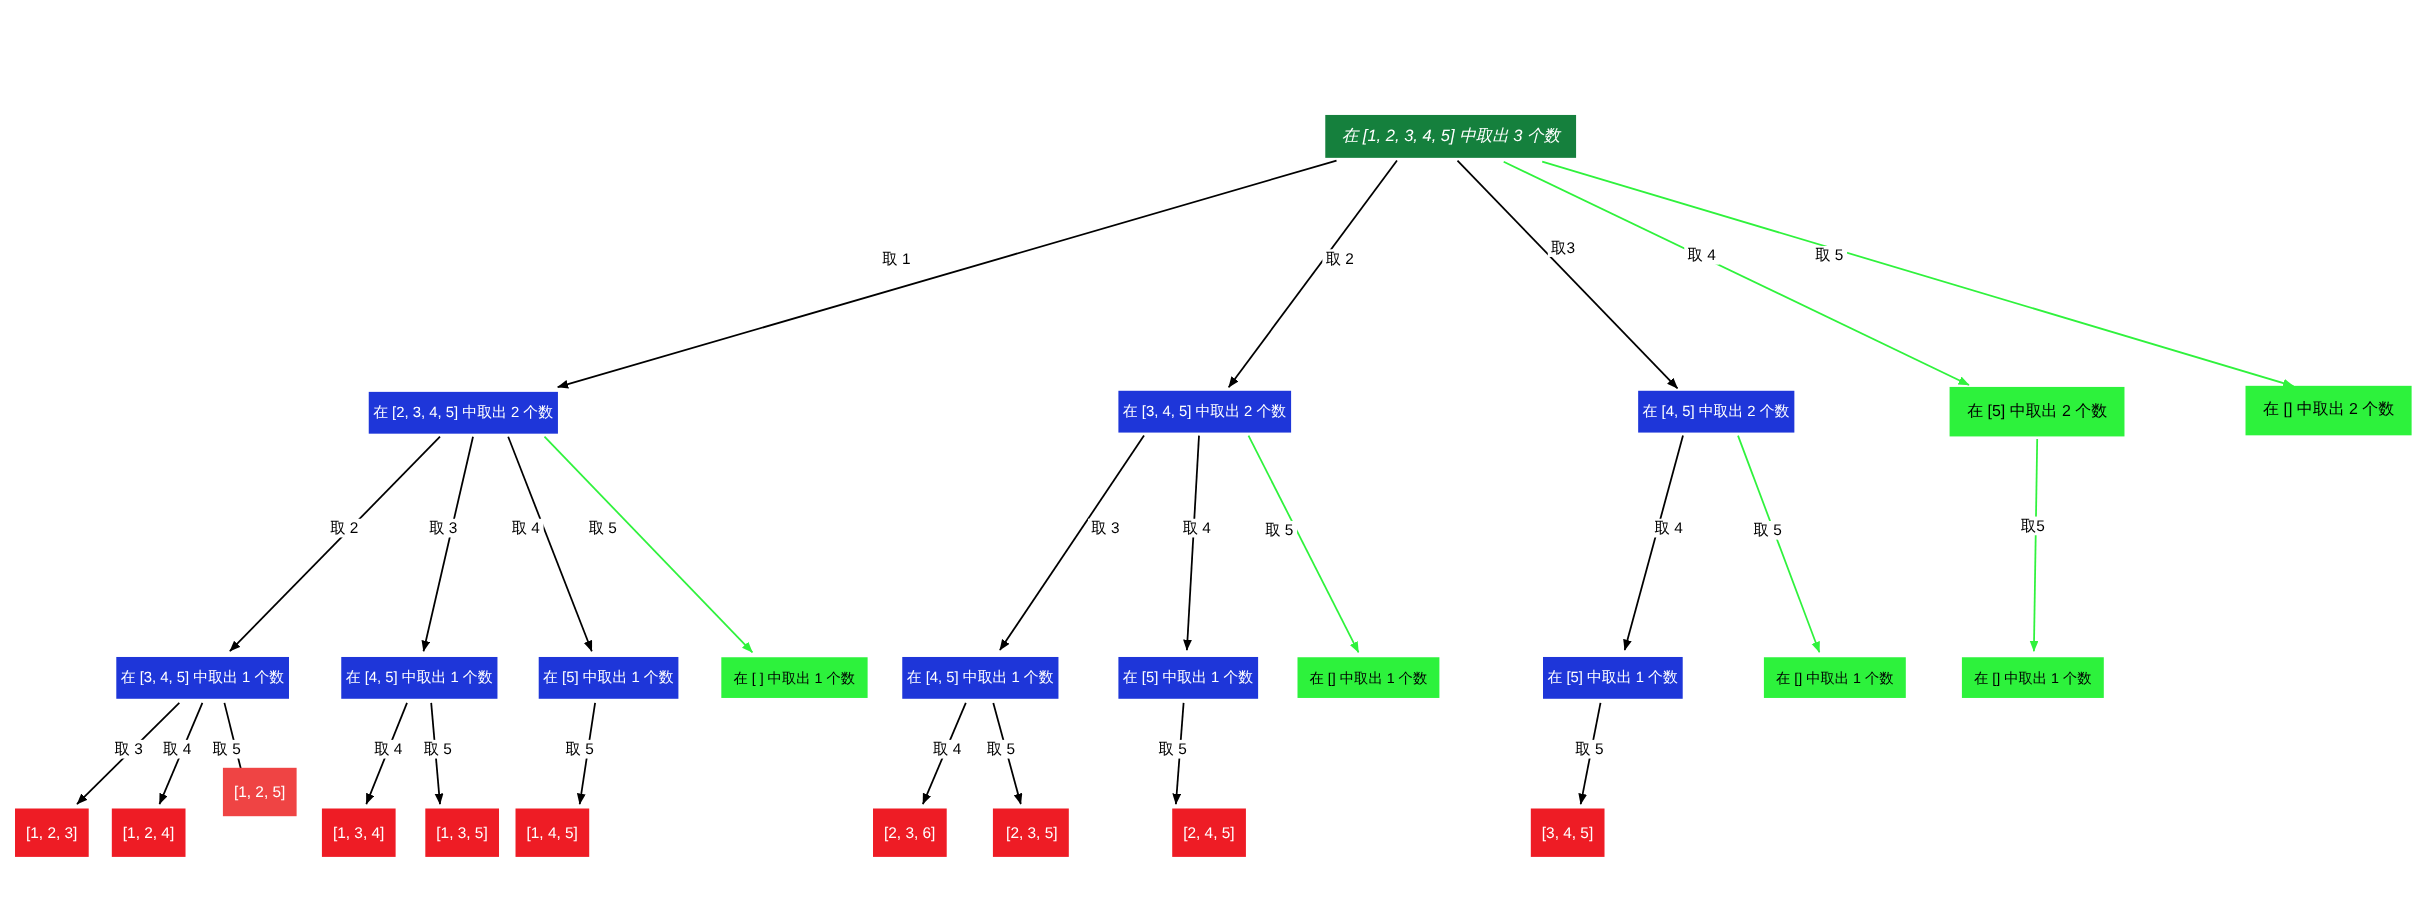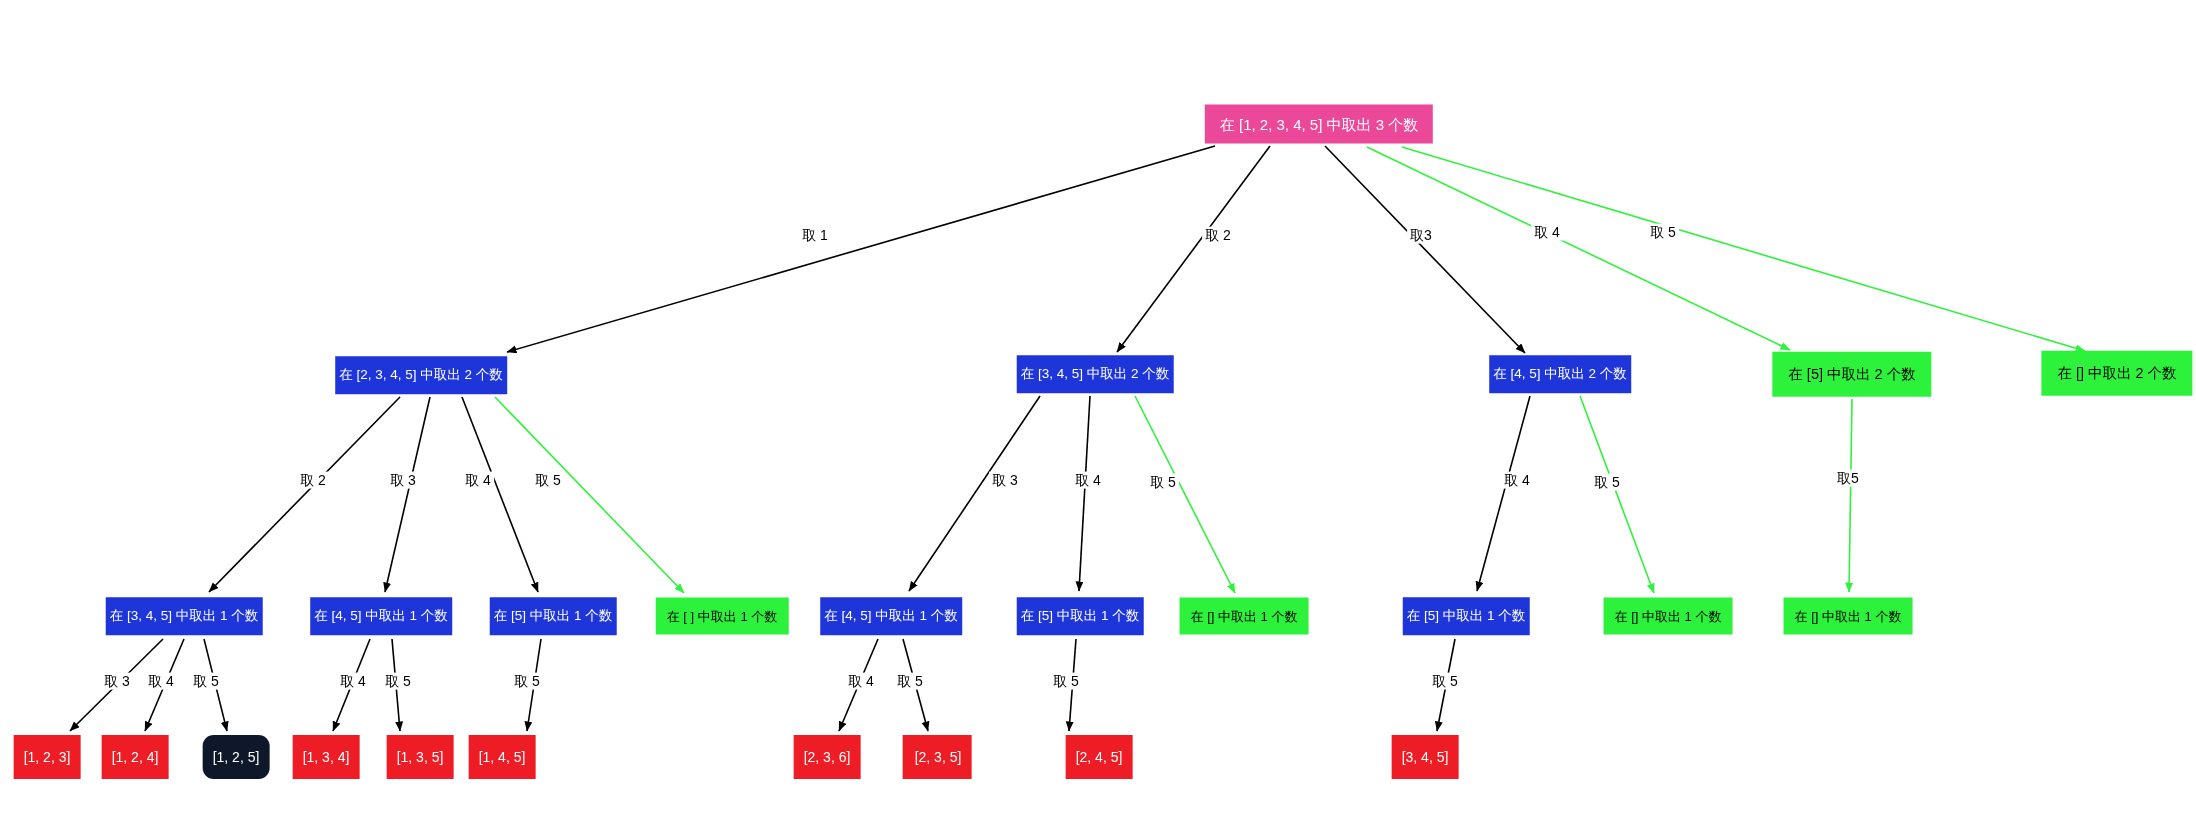--- a/index.html
+++ b/index.html
@@ -57,21 +57,21 @@
       <line x1="370" y1="639" x2="333" y2="731" stroke="#000000" stroke-width="1.6" marker-end="url(#arrow-black)"></line>
       <line x1="392" y1="639" x2="400" y2="731" stroke="#000000" stroke-width="1.6" marker-end="url(#arrow-black)"></line>
       <line x1="541" y1="639" x2="527" y2="731" stroke="#000000" stroke-width="1.6" marker-end="url(#arrow-black)"></line>
       <line x1="878" y1="639" x2="839" y2="731" stroke="#000000" stroke-width="1.6" marker-end="url(#arrow-black)"></line>
       <line x1="903" y1="639" x2="928" y2="731" stroke="#000000" stroke-width="1.6" marker-end="url(#arrow-black)"></line>
       <line x1="1076" y1="639" x2="1069" y2="731" stroke="#000000" stroke-width="1.6" marker-end="url(#arrow-black)"></line>
       <line x1="1455" y1="639" x2="1437" y2="731" stroke="#000000" stroke-width="1.6" marker-end="url(#arrow-black)"></line>
     </svg>
 <div class="edge-label" style="left: 815px; top: 235px; color: rgb(0, 0, 0);">取 1</div>
     <div class="edge-label" style="left: 1218px; top: 235px; color: rgb(0, 0, 0);">取 2</div>
-    <div class="edge-label" style="left: 1421px; top: 235px; color: rgb(0, 0, 0);">取3</div>
+    <div class="edge-label" style="left: 1421px; top: 225px; color: rgb(0, 0, 0);">取3</div>
     <div class="edge-label" style="left: 1547px; top: 232px; color: rgb(0, 0, 0);">取 4</div>
     <div class="edge-label" style="left: 1663px; top: 232px; color: rgb(0, 0, 0);">取 5</div>
     <div class="edge-label" style="left: 313px; top: 480px; color: rgb(0, 0, 0);">取 2</div>
     <div class="edge-label" style="left: 403px; top: 480px; color: rgb(0, 0, 0);">取 3</div>
     <div class="edge-label" style="left: 478px; top: 480px; color: rgb(0, 0, 0);">取 4</div>
     <div class="edge-label" style="left: 548px; top: 480px; color: rgb(0, 0, 0);">取 5</div>
     <div class="edge-label" style="left: 1005px; top: 480px; color: rgb(0, 0, 0);">取 3</div>
     <div class="edge-label" style="left: 1088px; top: 480px; color: rgb(0, 0, 0);">取 4</div>
     <div class="edge-label" style="left: 1163px; top: 482px; color: rgb(0, 0, 0);">取 5</div>
     <div class="edge-label" style="left: 1517px; top: 480px; color: rgb(0, 0, 0);">取 4</div>
@@ -80,39 +80,39 @@
     <div class="edge-label" style="left: 117px; top: 681px; color: rgb(0, 0, 0);">取 3</div>
     <div class="edge-label" style="left: 161px; top: 681px; color: rgb(0, 0, 0);">取 4</div>
     <div class="edge-label" style="left: 206px; top: 681px; color: rgb(0, 0, 0);">取 5</div>
     <div class="edge-label" style="left: 353px; top: 681px; color: rgb(0, 0, 0);">取 4</div>
     <div class="edge-label" style="left: 398px; top: 681px; color: rgb(0, 0, 0);">取 5</div>
     <div class="edge-label" style="left: 527px; top: 681px; color: rgb(0, 0, 0);">取 5</div>
     <div class="edge-label" style="left: 861px; top: 681px; color: rgb(0, 0, 0);">取 4</div>
     <div class="edge-label" style="left: 910px; top: 681px; color: rgb(0, 0, 0);">取 5</div>
     <div class="edge-label" style="left: 1066px; top: 681px; color: rgb(0, 0, 0);">取 5</div>
     <div class="edge-label" style="left: 1445px; top: 681px; color: rgb(0, 0, 0);">取 5</div>
-    <div class="node expand root" style="left: 1319px; top: 124px; background: #ec4899;">在 [1, 2, 3, 4, 5] 中取出 3 个数</div>
+    <div class="node expand root" style="left: 1319px; top: 124px; background: #15803d; font-style: italic;">在 [1, 2, 3, 4, 5] 中取出 3 个数</div>
     <div class="node expand" style="left: 421px; top: 375px; background: rgb(30, 54, 217);">在 [2, 3, 4, 5] 中取出 2 个数</div>
     <div class="node expand" style="left: 1095px; top: 374px; background: rgb(30, 54, 217);">在 [3, 4, 5] 中取出 2 个数</div>
     <div class="node expand" style="left: 1560px; top: 374px; background: rgb(30, 54, 217);">在 [4, 5] 中取出 2 个数</div>
     <div class="node prune lg" style="left: 1852px; top: 374px; background: rgb(45, 242, 60);">在 [5] 中取出 2 个数</div>
     <div class="node prune lg" style="left: 2117px; top: 373px; background: rgb(45, 242, 60);">在 [] 中取出 2 个数</div>
     <div class="node expand" style="left: 184px; top: 616px; background: rgb(30, 54, 217);">在 [3, 4, 5] 中取出 1 个数</div>
     <div class="node expand" style="left: 381px; top: 616px; background: rgb(30, 54, 217);">在 [4, 5] 中取出 1 个数</div>
     <div class="node expand" style="left: 553px; top: 616px; background: rgb(30, 54, 217);">在 [5] 中取出 1 个数</div>
     <div class="node prune" style="left: 722px; top: 616px; background: rgb(45, 242, 60);">在 [ ] 中取出 1 个数</div>
     <div class="node expand" style="left: 891px; top: 616px; background: rgb(30, 54, 217);">在 [4, 5] 中取出 1 个数</div>
     <div class="node expand" style="left: 1080px; top: 616px; background: rgb(30, 54, 217);">在 [5] 中取出 1 个数</div>
     <div class="node prune" style="left: 1244px; top: 616px; background: rgb(45, 242, 60);">在 [] 中取出 1 个数</div>
     <div class="node expand" style="left: 1466px; top: 616px; background: rgb(30, 54, 217);">在 [5] 中取出 1 个数</div>
     <div class="node prune" style="left: 1668px; top: 616px; background: rgb(45, 242, 60);">在 [] 中取出 1 个数</div>
     <div class="node prune" style="left: 1848px; top: 616px; background: rgb(45, 242, 60);">在 [] 中取出 1 个数</div>
     <div class="node result" style="left: 47px; top: 757px; background: rgb(238, 28, 37);">[1, 2, 3]</div>
     <div class="node result" style="left: 135px; top: 757px; background: rgb(238, 28, 37);">[1, 2, 4]</div>
-    <div class="node result" style="left: 236px; top: 757px; background: #0f172a; border-radius: 11px;">[1, 2, 5]</div>
+    <div class="node result" style="left: 236px; top: 720px; background: #ef4444;">[1, 2, 5]</div>
     <div class="node result" style="left: 326px; top: 757px; background: rgb(238, 28, 37);">[1, 3, 4]</div>
     <div class="node result" style="left: 420px; top: 757px; background: rgb(238, 28, 37);">[1, 3, 5]</div>
     <div class="node result" style="left: 502px; top: 757px; background: rgb(238, 28, 37);">[1, 4, 5]</div>
     <div class="node result" style="left: 827px; top: 757px; background: rgb(238, 28, 37);">[2, 3, 6]</div>
     <div class="node result" style="left: 937px; top: 757px; background: rgb(238, 28, 37); padding-left: 12px;">[2, 3, 5]</div>
     <div class="node result" style="left: 1099px; top: 757px; background: rgb(238, 28, 37);">[2, 4, 5]</div>
     <div class="node result" style="left: 1425px; top: 757px; background: rgb(238, 28, 37);">[3, 4, 5]</div>
   </div>
 
 </body></html>

